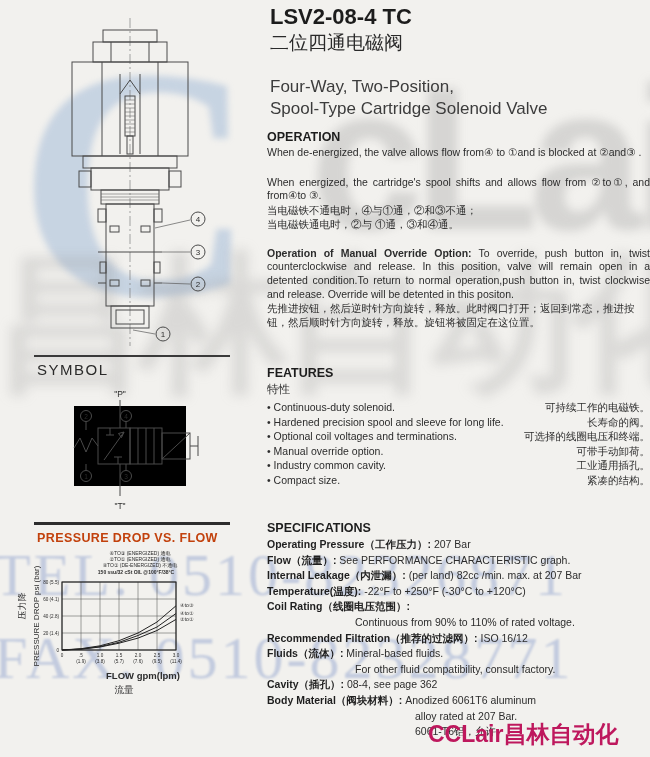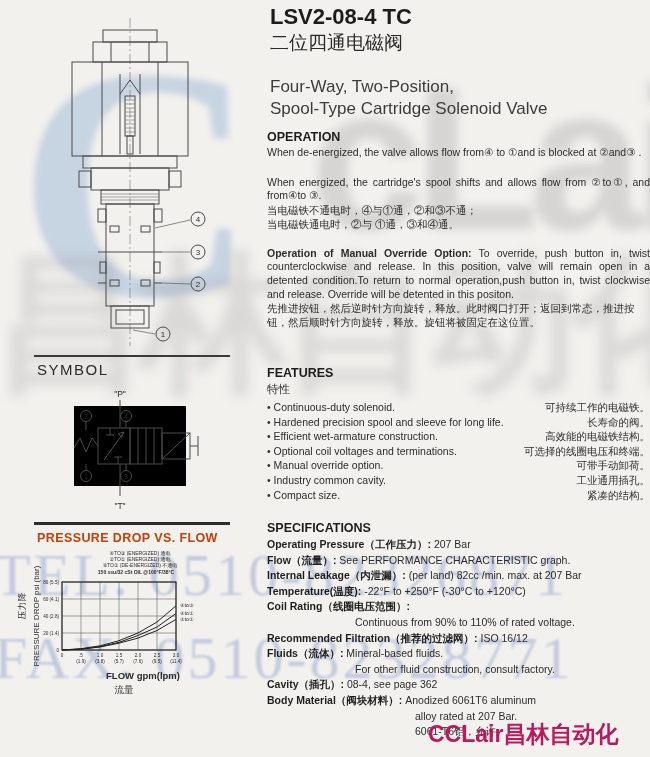--- a/index.html
+++ b/index.html
@@ -250,24 +250,20 @@
       <div id="features-list">
           <div class="feat-row">
             <span class="feat-en">• Continuous-duty solenoid.</span>
             <span class="feat-cn">可持续工作的电磁铁。</span>
           </div>
           <div class="feat-row">
             <span class="feat-en">• Hardened precision spool and sleeve for long life.</span>
             <span class="feat-cn">长寿命的阀。</span>
           </div>
           <div class="feat-row">
-            <span class="feat-en">• Efficient wet-armature construction.</span>
-            <span class="feat-cn">高效能的电磁铁结构。</span>
-          </div>
-          <div class="feat-row">
             <span class="feat-en">• Optional coil voltages and terminations.</span>
             <span class="feat-cn">可选择的线圈电压和终端。</span>
           </div>
           <div class="feat-row">
             <span class="feat-en">• Manual override option.</span>
             <span class="feat-cn">可带手动卸荷。</span>
           </div>
           <div class="feat-row">
             <span class="feat-en">• Industry common cavity.</span>
             <span class="feat-cn">工业通用插孔。</span>
@@ -283,21 +279,21 @@
       <p class="sec-heading">SPECIFICATIONS</p>
       <div id="spec-list">
           <div class="spec-line"><b>Operating Pressure（工作压力）: </b><span>207 Bar</span></div>
           <div class="spec-line"><b>Flow（流量）: </b><span>See PERFORMANCE CHARACTERISTIC graph.</span></div>
           <div class="spec-line"><b>Internal Leakage（内泄漏）: </b><span>(per land) 82cc /min. max. at 207 Bar</span></div>
           <div class="spec-line"><b>Temperature(温度): </b><span>-22°F to +250°F (-30°C to +120°C)</span></div>
           <div class="spec-line"><b>Coil Rating（线圈电压范围）: </b><span></span></div>
           <div class="spec-line ind1"><span>Continuous from 90% to 110% of rated voltage.</span></div>
           <div class="spec-line"><b>Recommended Filtration（推荐的过滤网）: </b><span>ISO 16/12</span></div>
           <div class="spec-line"><b>Fluids（流体）: </b><span>Mineral-based fluids.</span></div>
-          <div class="spec-line ind1"><span>For other fluid construction, consult factory.</span></div>
+          <div class="spec-line ind1"><span>For other fluid compatibility, consult factory.</span></div>
           <div class="spec-line"><b>Cavity（插孔）: </b><span>08-4, see page  362</span></div>
           <div class="spec-line"><b>Body Material（阀块材料）: </b><span>Anodized 6061T6 aluminum</span></div>
           <div class="spec-line ind2"><span>alloy rated at 207 Bar.</span></div>
           <div class="spec-line ind2"><span>6061-T6铝，允许</span></div>
         </div>
     </div>
   </div>
 
   <div class="wm brand-bottom">CCLair昌林自动化</div>
 </div>

